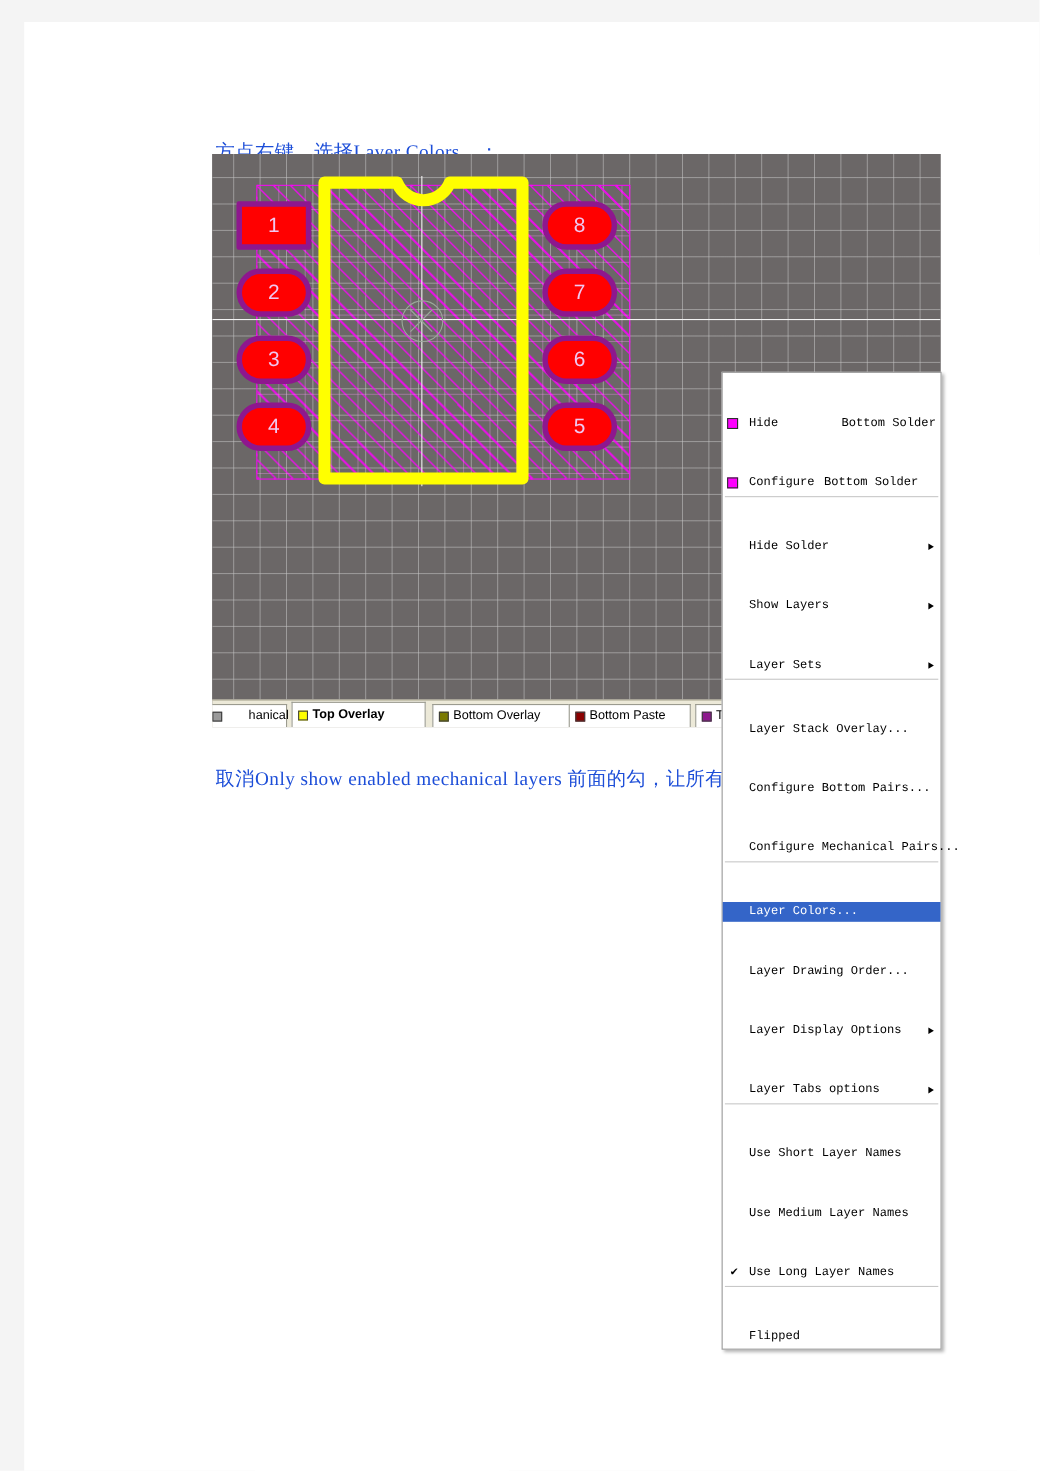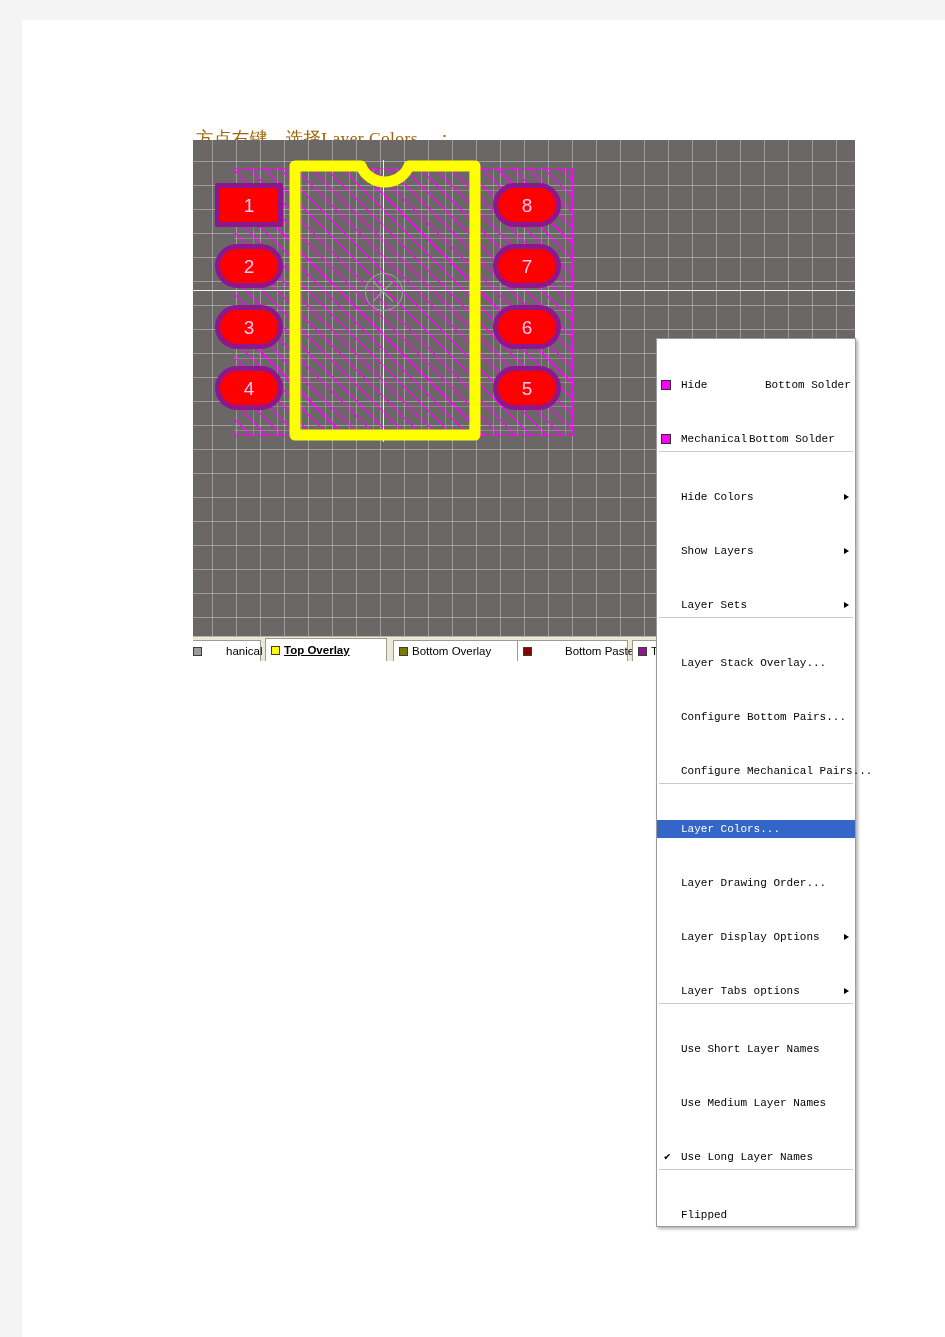--- a/index.html
+++ b/index.html
@@ -20,21 +20,21 @@
     width: 923px;
     height: 1317px;
     background: #ffffff;
   }
 
   
   .para {
     position: absolute;
     font-family: "Liberation Serif", serif;
     font-size: 17.5px;
-    color: #a16207;
+    color: #1d4ed8;
     letter-spacing: 0.4px;
     white-space: nowrap;
   }
   .para-top { left: 174px; top: 106px; }
   .para-b1  { left: 174px; top: 676px; }
   .para-b2  { left: 174px; top: 725px; }
 
   
   .shot {
     position: absolute;
@@ -335,31 +335,31 @@
     <div class="tabstrip">
       <div class="scroll-btn">
         
       </div>
 
       <div class="tab" style="left:-6px; width:74px;gap:20px;">
         <span class="sw" style="background:#9a9a9a"></span>
         <span class="lbl">hanical 1</span>
       </div>
 
-      <div class="tab active" style="left:72px; width:122px;text-decoration:underline;">
+      <div class="tab active" style="left:72px; width:122px;">
         <span class="sw" style="background:#ffff00"></span>
         <span class="lbl">Top Overlay</span>
       </div>
 
       <div class="tab" style="left:200px; width:132px;">
         <span class="sw" style="background:#7a7a00"></span>
         <span class="lbl">Bottom Overlay</span>
       </div>
 
-      <div class="tab" style="left:324px; width:111px;gap:29px;">
+      <div class="tab" style="left:324px; width:111px;">
         <span class="sw" style="background:#8b0000"></span>
         <span class="lbl">Bottom Paste</span>
       </div>
 
       <div class="tab" style="left:439px; width:97px;">
         <span class="sw" style="background:#8e178e"></span>
         <span class="lbl">Top Solder</span>
       </div>
 
       <div class="tab" style="left:540px; width:113px;">
@@ -376,28 +376,28 @@
     <div class="menu">
 
       <div class="mi">
         <span class="swatch"></span>
         <span class="m-label">Hide</span>
         <span class="m-value">Bottom Solder</span>
       </div>
 
       <div class="mi hl2">
         <span class="swatch"></span>
-        <span class="m-label">Mechanical</span>
+        <span class="m-label">Configure</span>
         <span class="m-value">Bottom Solder</span>
       </div>
 
       <div class="msep"></div>
 
       <div class="mi">
-        <span class="m-label">Hide Colors</span>
+        <span class="m-label">Hide Solder</span>
         <span class="arrow"></span>
       </div>
       <div class="mi">
         <span class="m-label">Show Layers</span>
         <span class="arrow"></span>
       </div>
       <div class="mi">
         <span class="m-label">Layer Sets</span>
         <span class="arrow"></span>
       </div>
@@ -445,14 +445,15 @@
       </div>
 
       <div class="msep"></div>
 
       <div class="mi">
         <span class="m-label">Flipped</span>
       </div>
     </div>
   </div>
 
+  <div class="para para-b1">取消Only show enabled mechanical layers 前面的勾，让所有</div>
 
 </div>
 
 </body></html>

